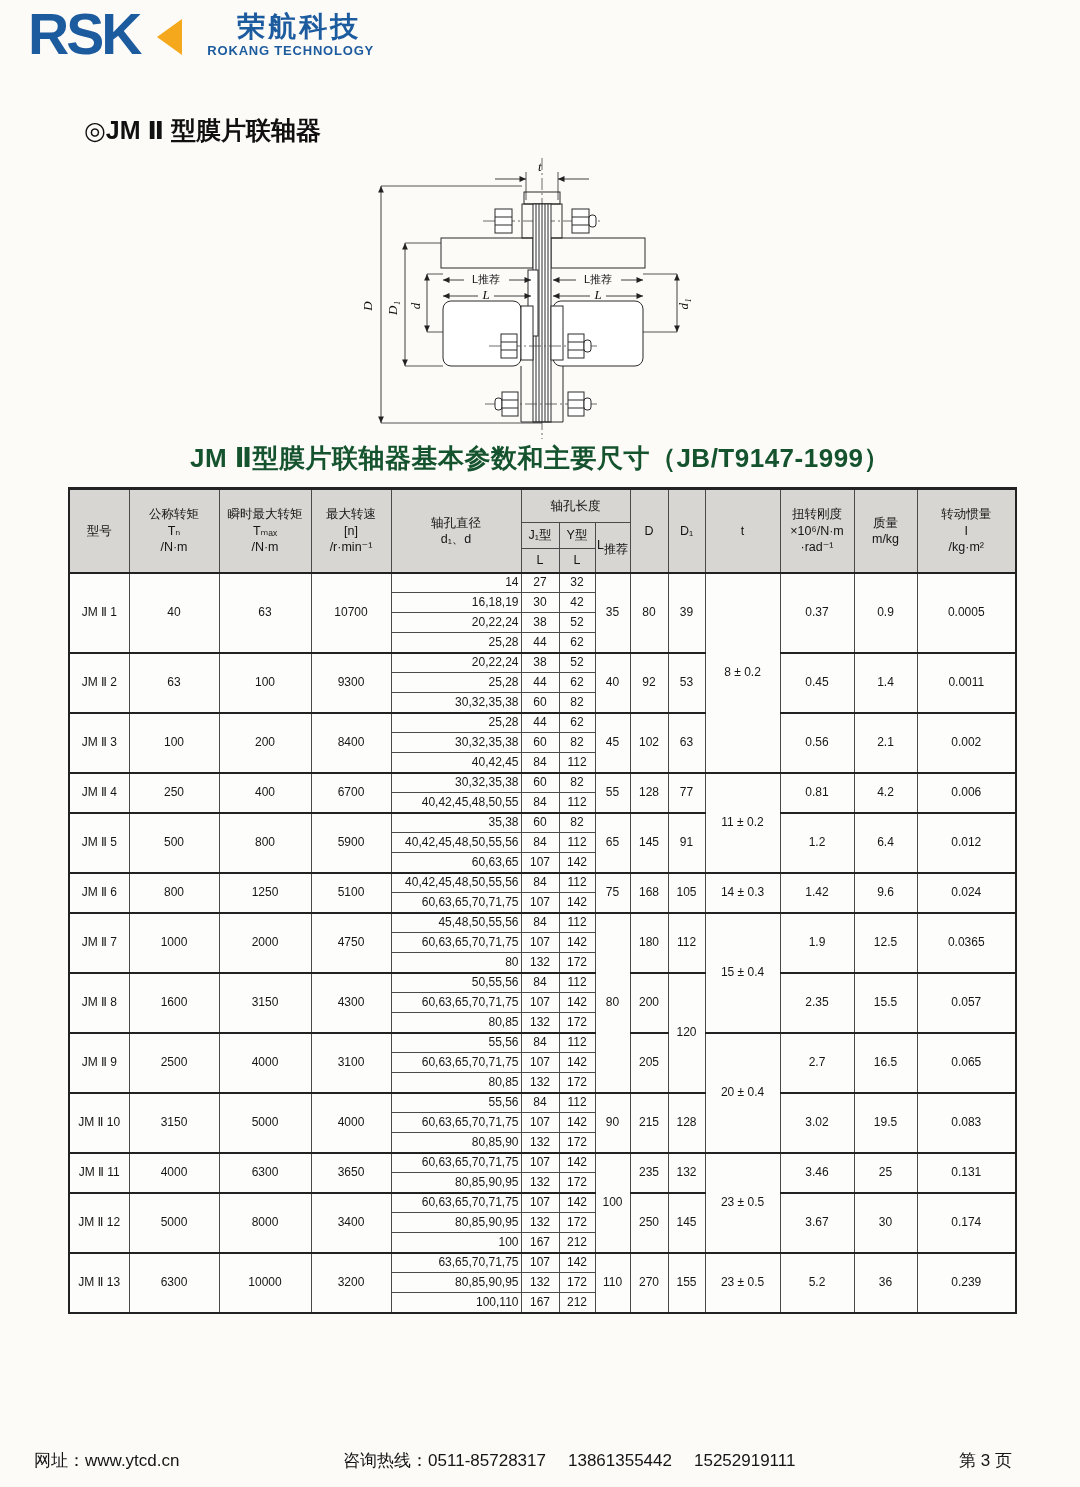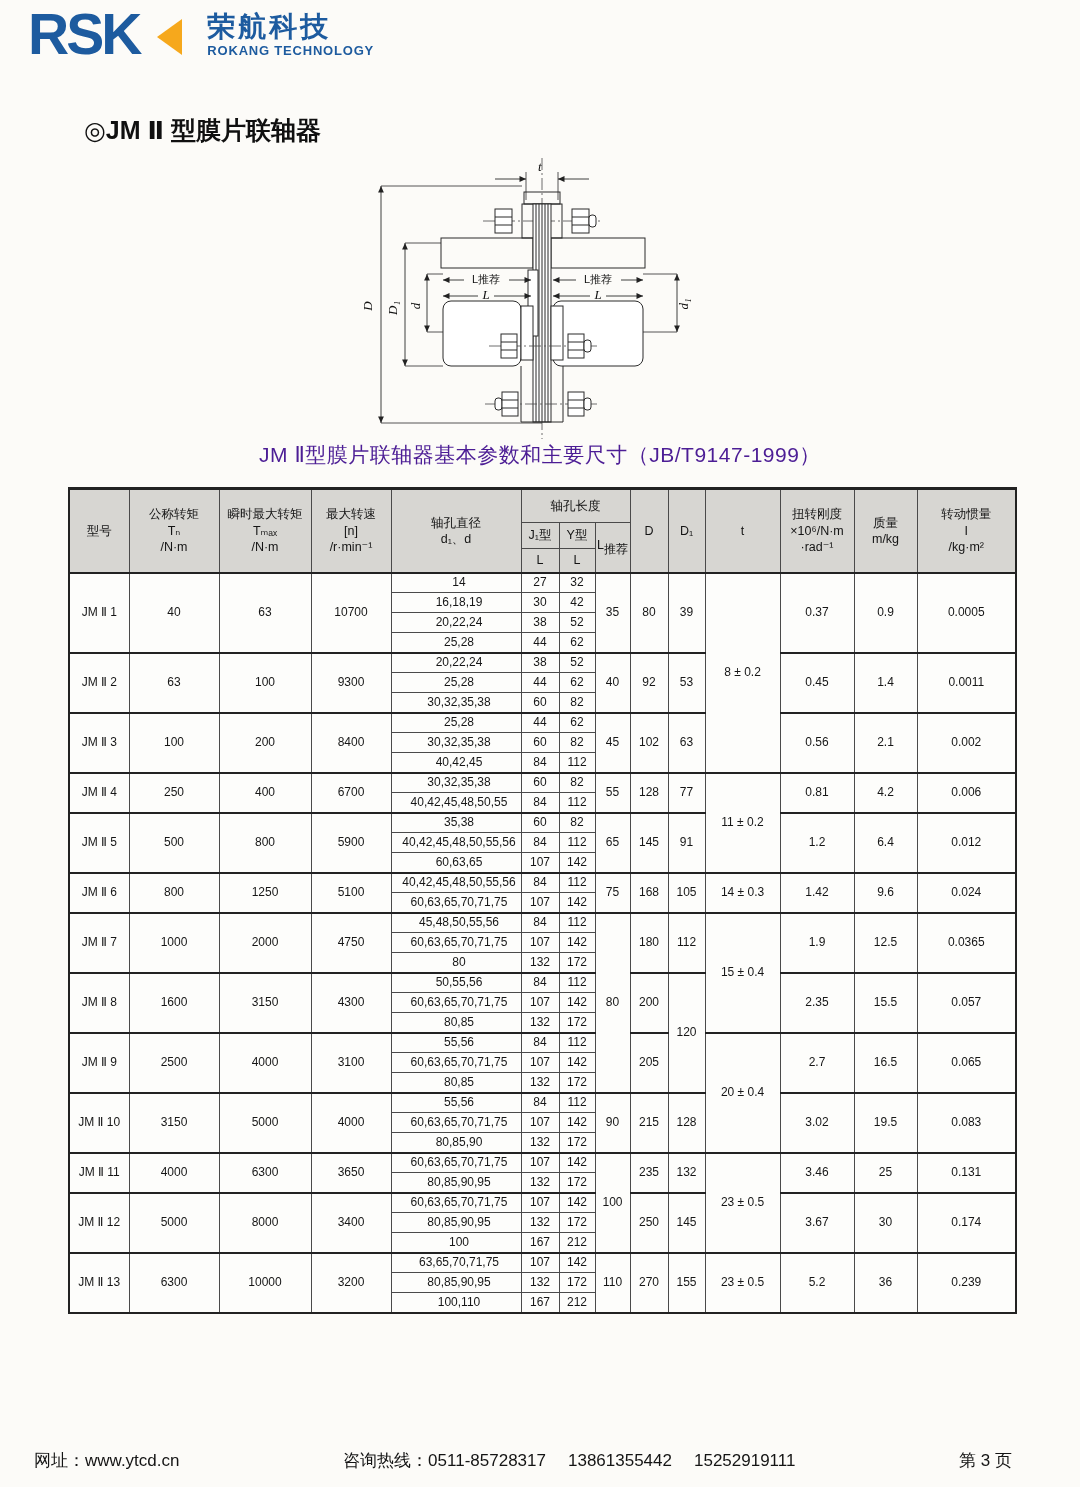--- a/index.html
+++ b/index.html
@@ -16,25 +16,25 @@
     color:var(--brand-blue,#1d5b9f);
     font-family:"Liberation Sans",sans-serif;
   }
   .logo-tri{
     width:0;height:0;margin:4px 9px 0 2px;
     border-right:25px solid var(--brand-orange,#f6a81c);
     border-top:18px solid transparent;
     border-bottom:18px solid transparent;
   }
   .logo-names{display:flex;flex-direction:column;justify-content:center;}
-  .logo-cn{font-size:28px;font-weight:bold;letter-spacing:3px;color:var(--brand-blue,#1d5b9f);line-height:1.15;}
+  .logo-cn{font-size:28px;font-weight:bold;letter-spacing:3px;color:var(--brand-blue,#1d5b9f);line-height:1.15;margin-left:30px;}
   .logo-en{font-size:13px;font-weight:bold;letter-spacing:0.8px;color:var(--brand-blue,#1d5b9f);}
   
   .section-title{position:absolute;left:84px;top:114px;font-size:25px;font-weight:bold;color:#101010;}
-  .table-title{position:absolute;left:0;top:441px;width:100%;text-align:center;font-size:21px;font-weight:normal;letter-spacing:0.5px;color:#4c1d95;}
+  .table-title{position:absolute;left:0;top:441px;width:100%;text-align:center;font-size:26px;font-weight:bold;letter-spacing:0.5px;color:#14532d;}
   
   .diagram{position:absolute;left:325px;top:146px;}
   .ln{stroke:#2b2b2b;fill:none;stroke-width:1;}
   .part{stroke:#2b2b2b;fill:#ffffff;stroke-width:1;}
   .thin{stroke:#2b2b2b;fill:none;stroke-width:0.8;}
   .dim{stroke:#2b2b2b;fill:none;stroke-width:0.9;}
   .cl{stroke:#4a4a4a;fill:none;stroke-width:0.8;stroke-dasharray:12 3 2 3;}
   .lbl{font:italic 13px "Liberation Serif","DejaVu Serif",serif;fill:#111;}
   .lblc{font:11px "Liberation Sans",sans-serif;fill:#111;}
   .mid{text-anchor:middle;}
@@ -52,21 +52,21 @@
   }
   .spec-table thead tr:nth-child(1) th{height:34px;}
   .spec-table thead tr:nth-child(2) th{height:26px;}
   .spec-table thead tr:nth-child(3) th{height:24px;}
   .spec-table thead{border-bottom:2px solid #222;}
   .hdr-bot{border-bottom:2px solid #222 !important;}
   .ml{white-space:pre-line;}
   .cjksub{font-size:12px;}
   .spec-table td{font-size:12px;height:20px;padding:0 2px;line-height:1.05;background:#fdfdfb;color:#161616;}
   td.c{text-align:center;}
-  td.bore{text-align:center;padding-left:8px;}
+  td.bore{text-align:right;padding-left:8px;}
   td.gb{border-bottom:2px solid #222;}
   
   .footer{
     position:absolute;top:1449px;left:0;width:100%;box-sizing:border-box;
     padding:0 68px 0 34px;display:flex;justify-content:space-between;align-items:baseline;
     font-size:17px;color:#141414;gap:47px;
   }
   .footer .phone{margin-left:22px;}
 </style>
 </head>

